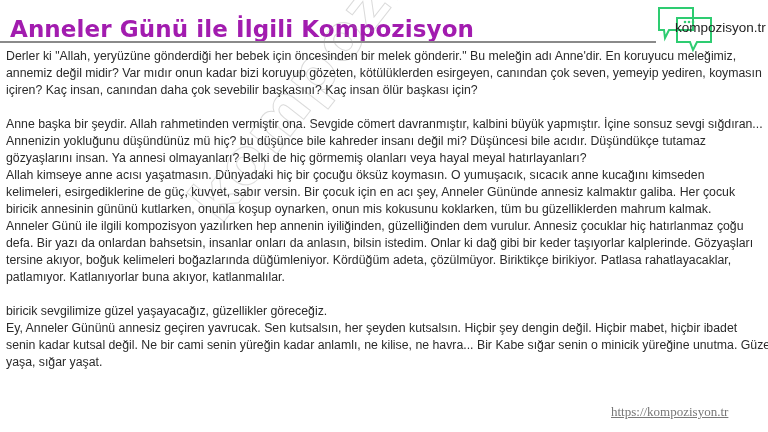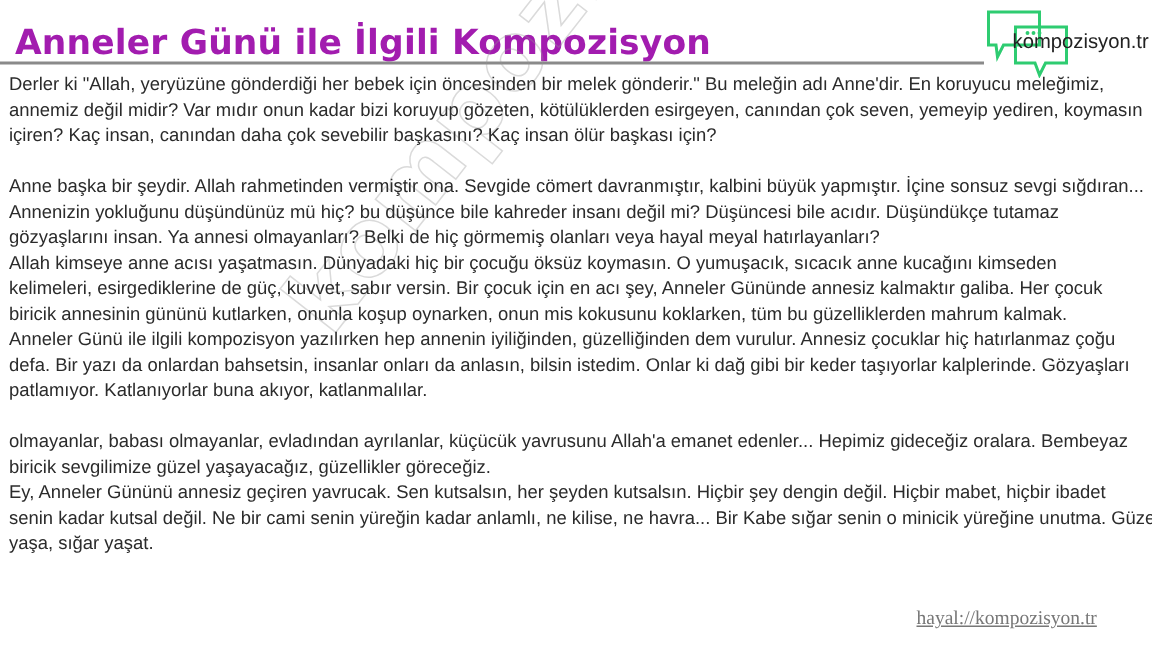--- a/index.html
+++ b/index.html
@@ -64,22 +64,22 @@
   <div class="line">içiren? Kaç insan, canından daha çok sevebilir başkasını? Kaç insan ölür başkası için?</div>
   <div class="blank"></div>
   <div class="line"> Anne başka bir şeydir. Allah rahmetinden vermiştir ona. Sevgide cömert davranmıştır, kalbini büyük yapmıştır. İçine sonsuz sevgi sığdıran...</div>
   <div class="line">Annenizin yokluğunu düşündünüz mü hiç? bu düşünce bile kahreder insanı değil mi? Düşüncesi bile acıdır. Düşündükçe tutamaz</div>
   <div class="line">gözyaşlarını insan. Ya annesi olmayanları? Belki de hiç görmemiş olanları veya hayal meyal hatırlayanları?</div>
   <div class="line"> Allah kimseye anne acısı yaşatmasın. Dünyadaki hiç bir çocuğu öksüz koymasın. O yumuşacık, sıcacık anne kucağını kimseden</div>
   <div class="line">kelimeleri, esirgediklerine de güç, kuvvet, sabır versin. Bir çocuk için en acı şey, Anneler Gününde annesiz kalmaktır galiba. Her çocuk</div>
   <div class="line">biricik annesinin gününü kutlarken, onunla koşup oynarken, onun mis kokusunu koklarken, tüm bu güzelliklerden mahrum kalmak.</div>
   <div class="line"> Anneler Günü ile ilgili kompozisyon yazılırken hep annenin iyiliğinden, güzelliğinden dem vurulur. Annesiz çocuklar hiç hatırlanmaz çoğu</div>
   <div class="line">defa. Bir yazı da onlardan bahsetsin, insanlar onları da anlasın, bilsin istedim. Onlar ki dağ gibi bir keder taşıyorlar kalplerinde. Gözyaşları</div>
+  <div class="line">tersine akıyor, boğuk kelimeleri boğazlarında düğümleniyor. Kördüğüm adeta, çözülmüyor. Biriktikçe birikiyor. Patlasa rahatlayacaklar,</div>
   <div class="line">patlamıyor. Katlanıyorlar buna akıyor, katlanmalılar.</div>
   <div class="blank"></div>
-  <div class="line">olmayanlar, babası olmayanlar, evladından ayrılanlar, küçücük yavrusunu Allah'a emanet edenler... Hepimiz gideceğiz oralara. Bembeyaz</div>
   <div class="line">biricik sevgilimize güzel yaşayacağız, güzellikler göreceğiz.</div>
   <div class="line"> Ey, Anneler Gününü annesiz geçiren yavrucak. Sen kutsalsın, her şeyden kutsalsın. Hiçbir şey dengin değil. Hiçbir mabet, hiçbir ibadet</div>
   <div class="line">senin kadar kutsal değil. Ne bir cami senin yüreğin kadar anlamlı, ne kilise, ne havra... Bir Kabe sığar senin o minicik yüreğine unutma. Güzel</div>
   <div class="line">yaşa, sığar yaşat.</div>
 </div>
 
-<a class="footer-link">hayal://kompozisyon.tr</a>
+<a class="footer-link">https://kompozisyon.tr</a>
 
 </body></html>

